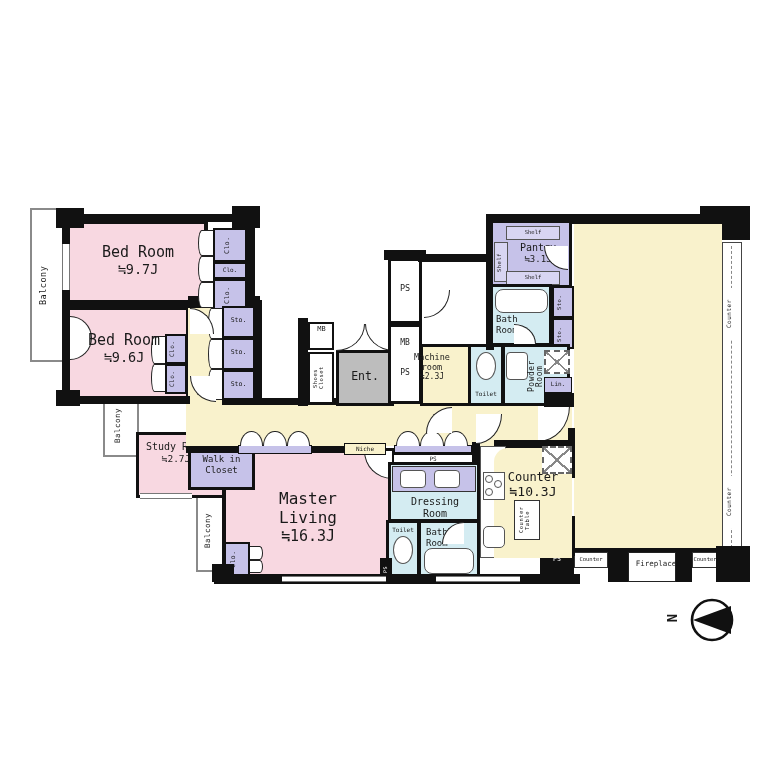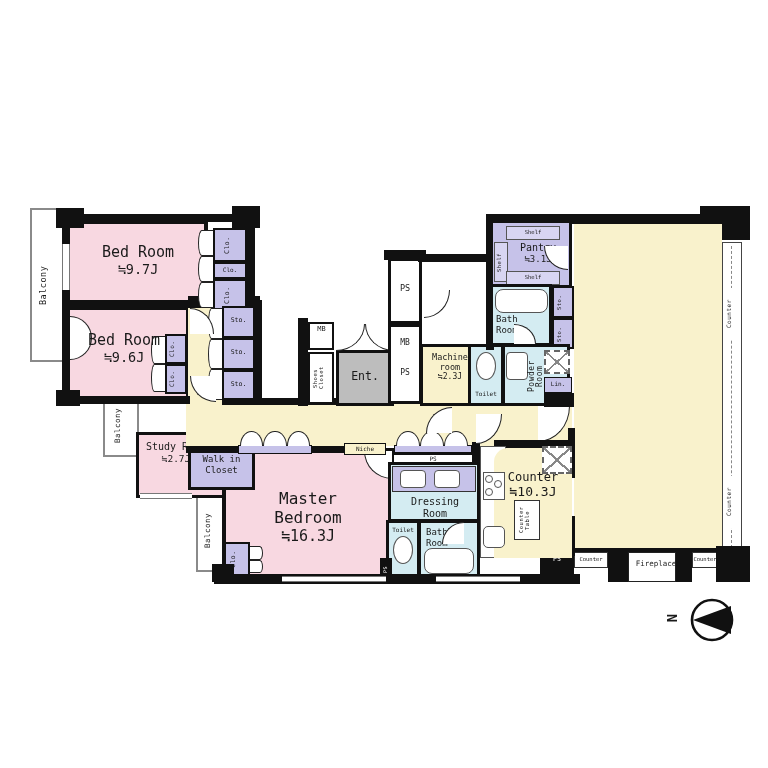--- a/index.html
+++ b/index.html
@@ -115,21 +115,21 @@
   <div class="lbl" style="left:142px;top:441px;width:68px;font-size:10px">
     <span>Study Room</span>
     <span class="nw" style="display:block;font-size:9.5px">≒2.7J</span>
   </div>
   <div class="win" style="left:140px;top:493px;width:52px;height:6px"></div>
 
   <div class="room b4" style="left:222px;top:448px;width:172px;height:132px;background:#f8d8e1"></div>
   <div class="room b3" style="left:188px;top:444px;width:67px;height:46px;background:#c6c2e9"></div>
   <div class="lbl" style="left:193px;top:454px;width:57px;font-size:9px">Walk in Closet</div>
   <div class="lbl" style="left:256px;top:490px;width:104px;font-size:16px">
-    <span>Master Bedroom</span>
+    <span>Master Living</span>
     <span class="nw" style="display:block;font-size:15px">≒16.3J</span>
   </div>
   <div class="room b2" style="left:224px;top:542px;width:26px;height:34px;background:#c6c2e9"></div>
   <div class="vlbl" style="left:230px;top:546px;height:26px;font-size:6.5px">Clo.</div>
   <div class="bifold bf-right" style="left:250px;top:546px;width:13px;height:27px">
       <i></i>
       <i></i>
     </div>
   <div class="arc arc-bl" style="left:364px;top:451px;width:28px;height:28px"></div>
   <div class="pil" style="left:214px;top:438px;width:14px;height:14px"></div>
@@ -178,21 +178,21 @@
   <div class="lbl" style="left:389px;top:283px;width:32px;font-size:8.5px">PS</div>
   <div class="abs b3" style="left:388px;top:324px;width:34px;height:80px;background:#fff"></div>
   <div class="lbl" style="left:389px;top:338px;width:32px;font-size:8px">MB</div>
   <div class="lbl" style="left:389px;top:368px;width:32px;font-size:8px">PS</div>
 
   <div class="wall" style="left:418px;top:254px;width:78px;height:8px"></div>
   <div class="wall" style="left:488px;top:254px;width:8px;height:94px"></div>
   <div class="arc arc-br" style="left:424px;top:290px;width:26px;height:28px"></div>
 
   <div class="room b3" style="left:420px;top:344px;width:52px;height:62px;background:#f9f2cc"></div>
-  <div class="lbl" style="left:426px;top:352px;width:48px;font-size:8.5px">
+  <div class="lbl" style="left:408px;top:352px;width:48px;font-size:8.5px">
     <span>Machine room</span>
     <span class="nw" style="display:block;font-size:8px">≒2.3J</span>
   </div>
   <div class="arc arc-tl" style="left:426px;top:407px;width:26px;height:26px"></div>
   <div class="room b3" style="left:468px;top:344px;width:36px;height:62px;background:#d4ecf2"></div>
   <div class="fix oval" style="left:476px;top:352px;width:20px;height:28px"></div>
   <div class="lbl" style="left:468px;top:390px;width:36px;font-size:6px">Toilet</div>
 
   <div class="wall" style="left:486px;top:214px;width:264px;height:10px"></div>
   <div class="wall" style="left:486px;top:216px;width:8px;height:134px"></div>

